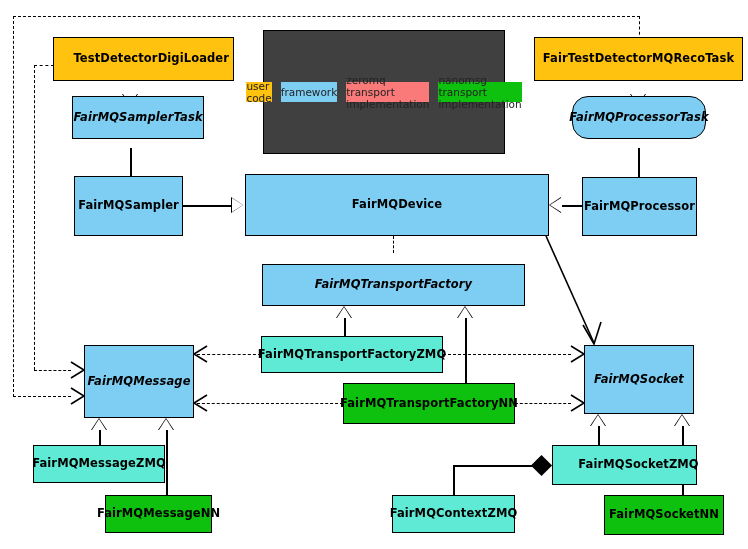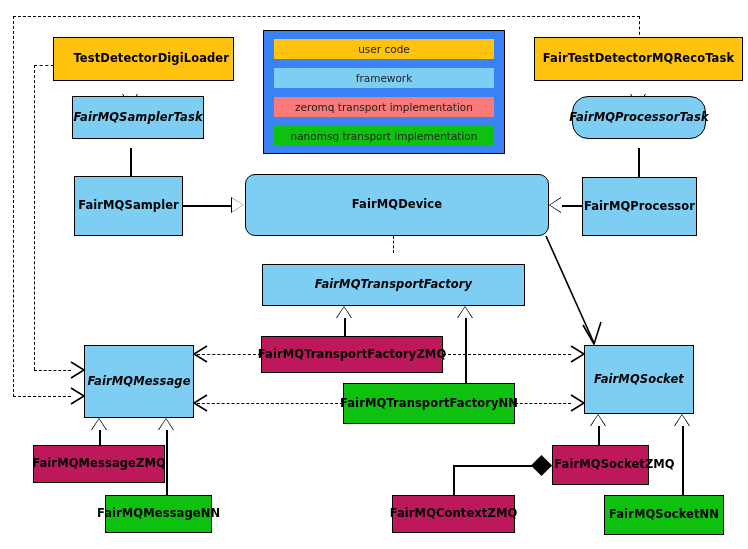--- a/index.html
+++ b/index.html
@@ -20,28 +20,28 @@
     font-weight:bold;
     color:#000000;
     line-height:1.15;
     letter-spacing:.1px;
     padding:0 4px;
     z-index:6;
   }
   .node.abstract{font-style:italic;}
   .c-user{background:#ffc20e;}
   .c-frame{background:#7ecef4;}
-  .c-zmq{background:#be185d;}
+  .c-zmq{background:#5eead4;}
   .c-nn{background:#0ec10e;}
 
   
   #legend{
     position:absolute;left:263px;top:30px;width:240px;height:122px;
-    background:#3b82f6;border:1.6px solid #000000;z-index:7;
-    display:flex;flex-direction:column;justify-content:center;align-items:center;
+    background:#404040;border:1.6px solid #000000;z-index:7;
+    display:flex;flex-direction:row;justify-content:center;align-items:center;
     gap:9px;
   }
   .legend-bar{
     width:220px;height:20px;
     display:flex;align-items:center;justify-content:center;
     font-size:10.5px;font-weight:normal;color:#222;
   }
 
   
   .ln{position:absolute;background:#000;z-index:2;}
@@ -203,21 +203,21 @@
   </div>
 
   <div class="node c-frame abstract" style="left:72px;top:96px;width:132px;height:43px;">
     <span>FairMQSamplerTask</span>
   </div>
 
   <div class="node c-frame" style="left:74px;top:176px;width:109px;height:60px;">
     <span>FairMQSampler</span>
   </div>
 
-  <div class="node c-frame" style="left:245px;top:174px;width:304px;height:62px;border-radius:10px;">
+  <div class="node c-frame" style="left:245px;top:174px;width:304px;height:62px;">
     <span>FairMQDevice</span>
   </div>
 
   <div class="node c-frame" style="left:582px;top:177px;width:115px;height:59px;">
     <span>FairMQProcessor</span>
   </div>
 
   <div class="node c-frame abstract" style="left:572px;top:96px;width:134px;height:43px;border-radius:16px;">
     <span>FairMQProcessorTask</span>
   </div>
@@ -247,21 +247,21 @@
   </div>
 
   <div class="node c-nn" style="left:105px;top:495px;width:107px;height:38px;">
     <span>FairMQMessageNN</span>
   </div>
 
   <div class="node c-frame abstract" style="left:584px;top:345px;width:110px;height:69px;">
     <span>FairMQSocket</span>
   </div>
 
-  <div class="node c-zmq" style="left:552px;top:445px;width:97px;height:40px;padding-left:32px;">
+  <div class="node c-zmq" style="left:552px;top:445px;width:145px;height:40px;padding-left:32px;">
     <span>FairMQSocketZMQ</span>
   </div>
 
   <div class="node c-nn" style="left:604px;top:495px;width:120px;height:40px;">
     <span>FairMQSocketNN</span>
   </div>
 
   <div class="node c-zmq" style="left:392px;top:495px;width:123px;height:38px;">
     <span>FairMQContextZMQ</span>
   </div>

